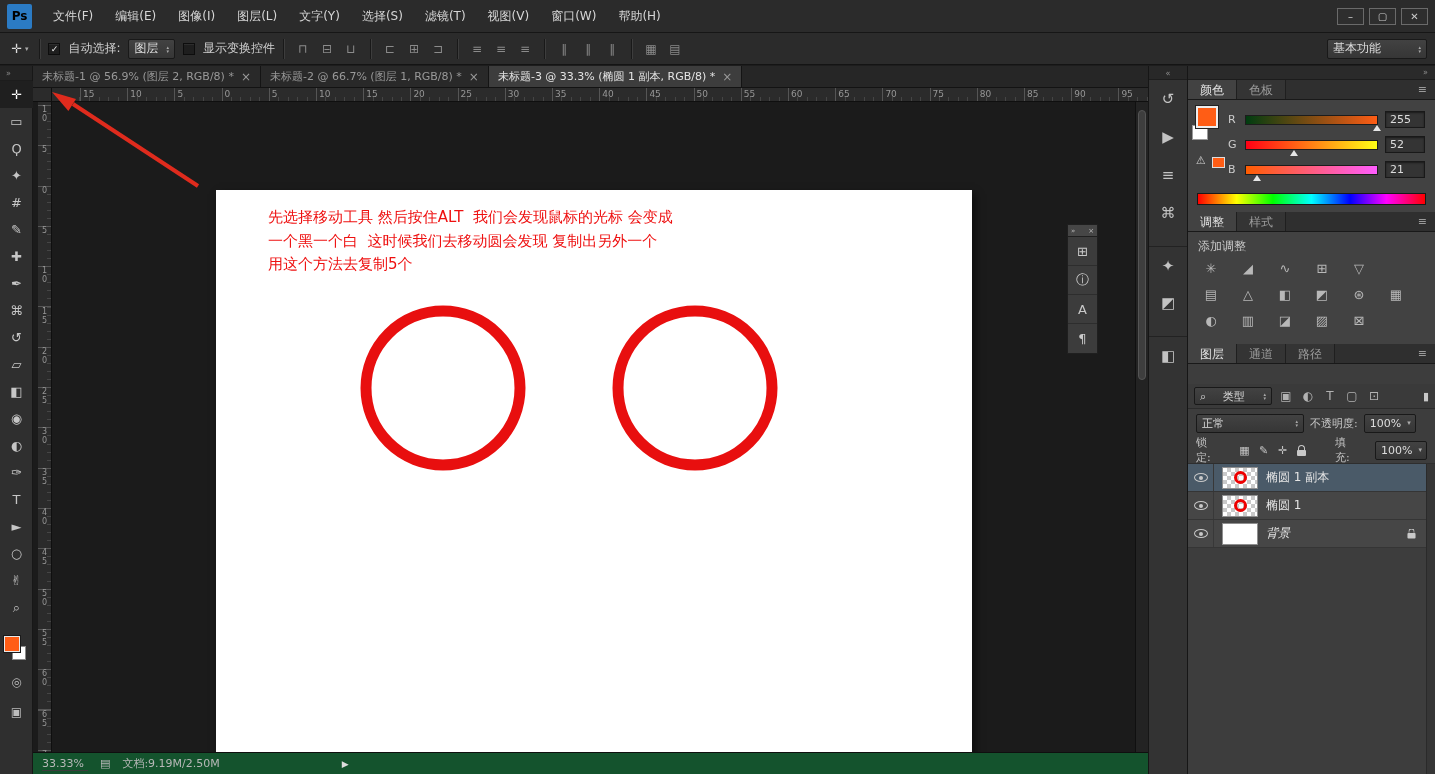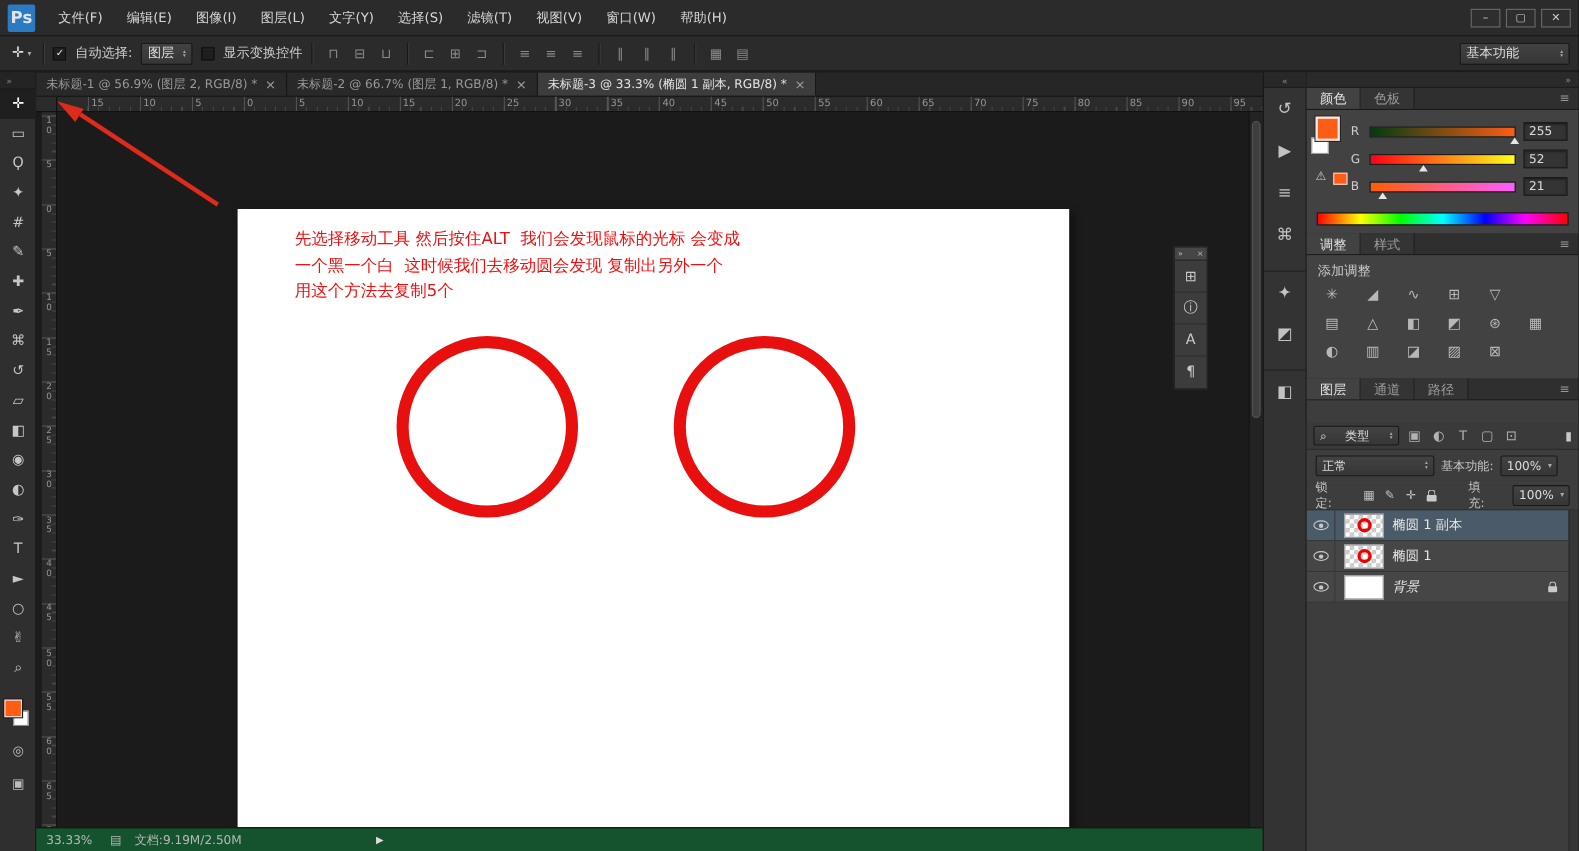--- a/index.html
+++ b/index.html
@@ -1,21 +1,21 @@
 <!DOCTYPE html>
 <html><head>
 <meta charset="utf-8">
 <style>
   *{margin:0;padding:0;box-sizing:border-box}
   body{background:#111;font-family:"DejaVu Sans","Liberation Sans",sans-serif}
   .app{position:relative;width:1435px;height:774px;background:#1d1d1d;overflow:hidden;color:#ccc;font-size:12px}
 
   
   .menubar{position:absolute;top:0;left:0;right:0;height:33px;background:#2b2b2b;border-bottom:1px solid #161616;display:flex;align-items:center}
-  .ps-logo{width:25px;height:25px;margin:0 10px 0 7px;background:#2b7bc4;color:#e5e5e5;font-weight:bold;font-size:15px;display:flex;align-items:center;justify-content:center;border-radius:2px}
+  .ps-logo{width:25px;height:25px;margin:0 10px 0 7px;background:#2b7bc4;color:#000000;font-weight:bold;font-size:12px;display:flex;align-items:center;justify-content:center;border-radius:2px}
   .menu-items{display:flex;align-items:center}
   .menu-item{padding:0 11px;color:#d6d6d6;font-size:12px;line-height:33px;cursor:default}
   .win-controls{margin-left:auto;display:flex;gap:5px;margin-right:7px}
   .win-btn{width:27px;height:17px;border:1px solid #6a6a6a;color:#ccc;font-size:10px;display:flex;align-items:center;justify-content:center;background:#2e2e2e}
 
   
   .optionsbar{position:absolute;top:33px;left:0;right:0;height:32px;background:#2b2b2b;border-bottom:1px solid #141414;display:flex;align-items:center;gap:8px;padding:0 8px}
   .tool-preview{display:flex;align-items:center;gap:3px;color:#ddd;font-size:13px;padding:0 3px}
   .tiny-caret{font-size:7px;color:#aaa}
   .vsep{width:1px;height:20px;background:#191919;box-shadow:1px 0 0 #3d3d3d}
@@ -483,21 +483,21 @@
           <span class="filter-toggle">▮</span>
         </div>
         <div class="blend-row">
           <span class="select blend-select">
             <span>正常</span>
             <span class="spin">
                 <span>▴</span>
                 <span>▾</span>
               </span>
           </span>
-          <span class="small-label">基本功能:</span>
+          <span class="small-label">不透明度:</span>
           <span class="select pct-select">
             <span>100%</span>
             <span class="tiny-caret">▾</span>
           </span>
         </div>
         <div class="lock-row">
           <span class="small-label">锁定:</span>
           <span style="display:flex;gap:2px">
               <span class="lk-icon">▦</span>
               <span class="lk-icon">✎</span>

